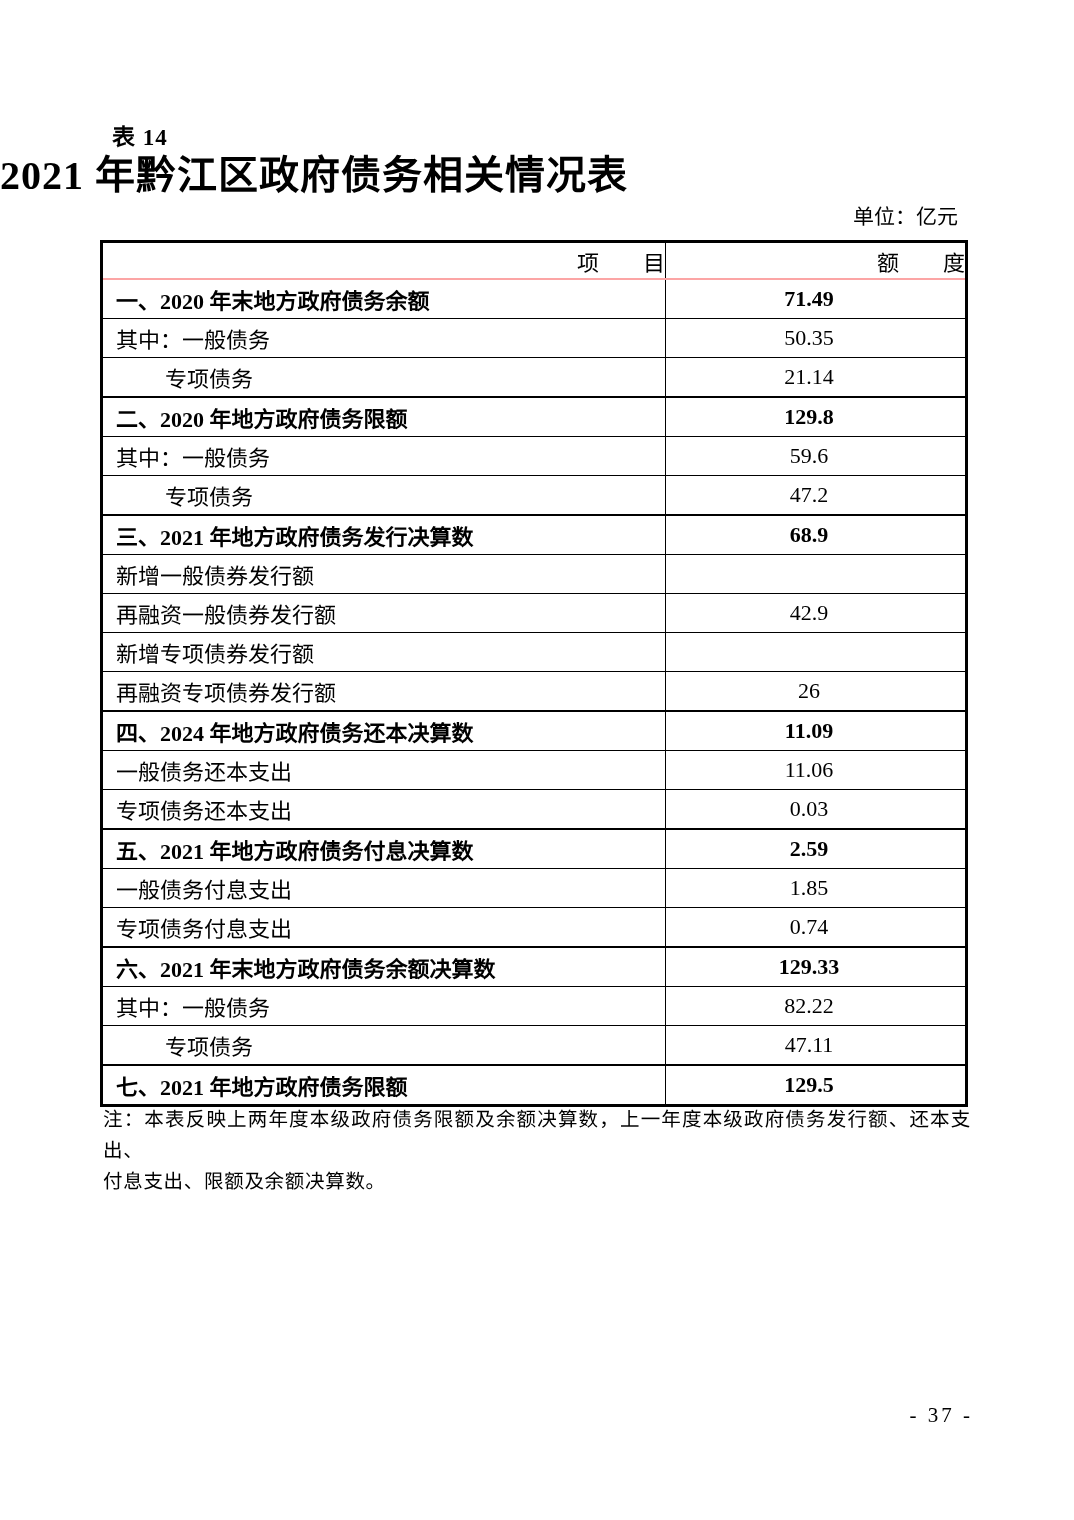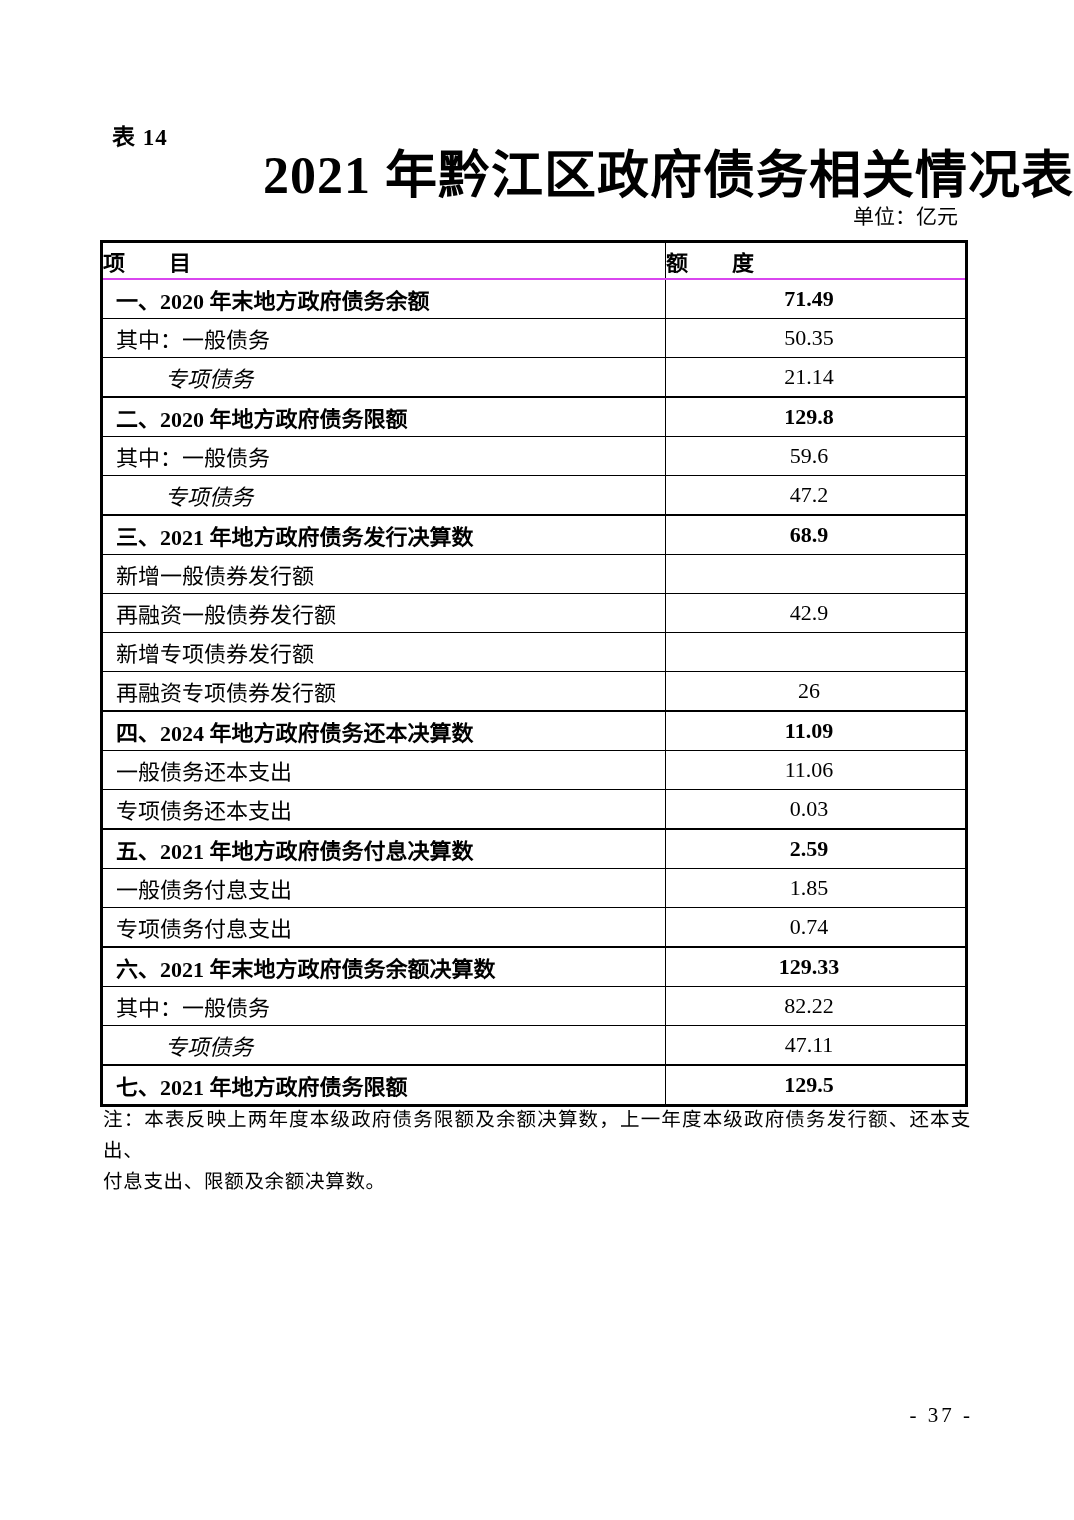--- a/index.html
+++ b/index.html
@@ -20,22 +20,22 @@
     left: 112px; top: 118px;
     font-size: 23px;
     font-weight: bold;
     letter-spacing: 1px;
   }
   .doc-title {
     position: absolute;
     left: 0; top: 152px;
     width: 100%;
     margin: 0;
-    text-align: right;
-    font-size: 52px;
+    text-align: left;
+    font-size: 40px;
     line-height: 48px;
     font-weight: bold;
     letter-spacing: 1px;
   }
   .unit-label {
     position: absolute;
     top: 200px; right: 116px;
     font-size: 21px;
   }
   table.debt-table {
@@ -48,33 +48,33 @@
   }
   .debt-table th, .debt-table td {
     border: 1px solid #000;
     font-size: 22px;
     padding: 0;
     overflow: hidden;
     white-space: nowrap;
   }
   .debt-table thead th {
     height: 35px;
-    font-weight: bold;
-    text-align: left;
-    border-bottom: 2px solid #d946ef;
+    font-weight: normal;
+    text-align: right;
+    border-bottom: 2px solid #fca5a5;
   }
   .debt-table th.col-amount, .debt-table td.cell-value { width: 299px; }
   .debt-table tbody td { height: 38px; }
   .debt-table td.cell-label { text-align: left; padding-left: 13px; }
   .debt-table td.cell-value { text-align: center; padding-right: 13px; }
   .debt-table tr.row-section td {
     font-weight: bold;
     border-top: 2px solid #000;
   }
-  .debt-table tr.row-sub-indent td.cell-label { padding-left: 62px; font-style: italic; }
+  .debt-table tr.row-sub-indent td.cell-label { padding-left: 62px; }
   .note {
     position: absolute;
     left: 103px; top: 1104px;
     width: 868px;
     margin: 0;
     font-size: 19.5px;
     line-height: 31px;
     letter-spacing: 0.7px;
     text-align: justify;
   }

